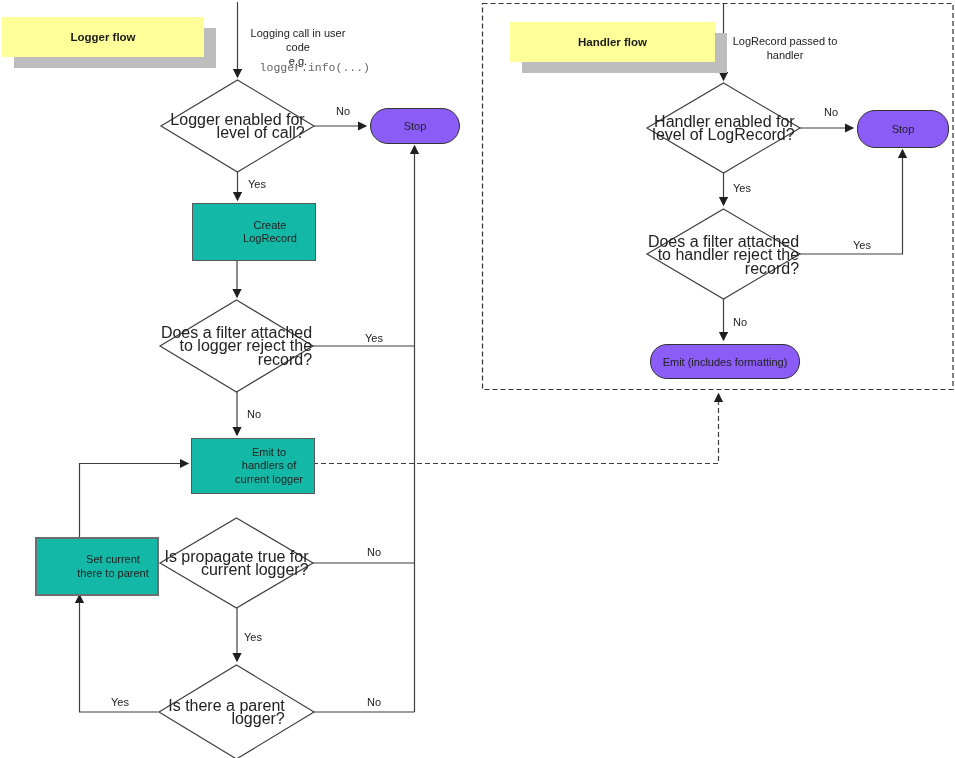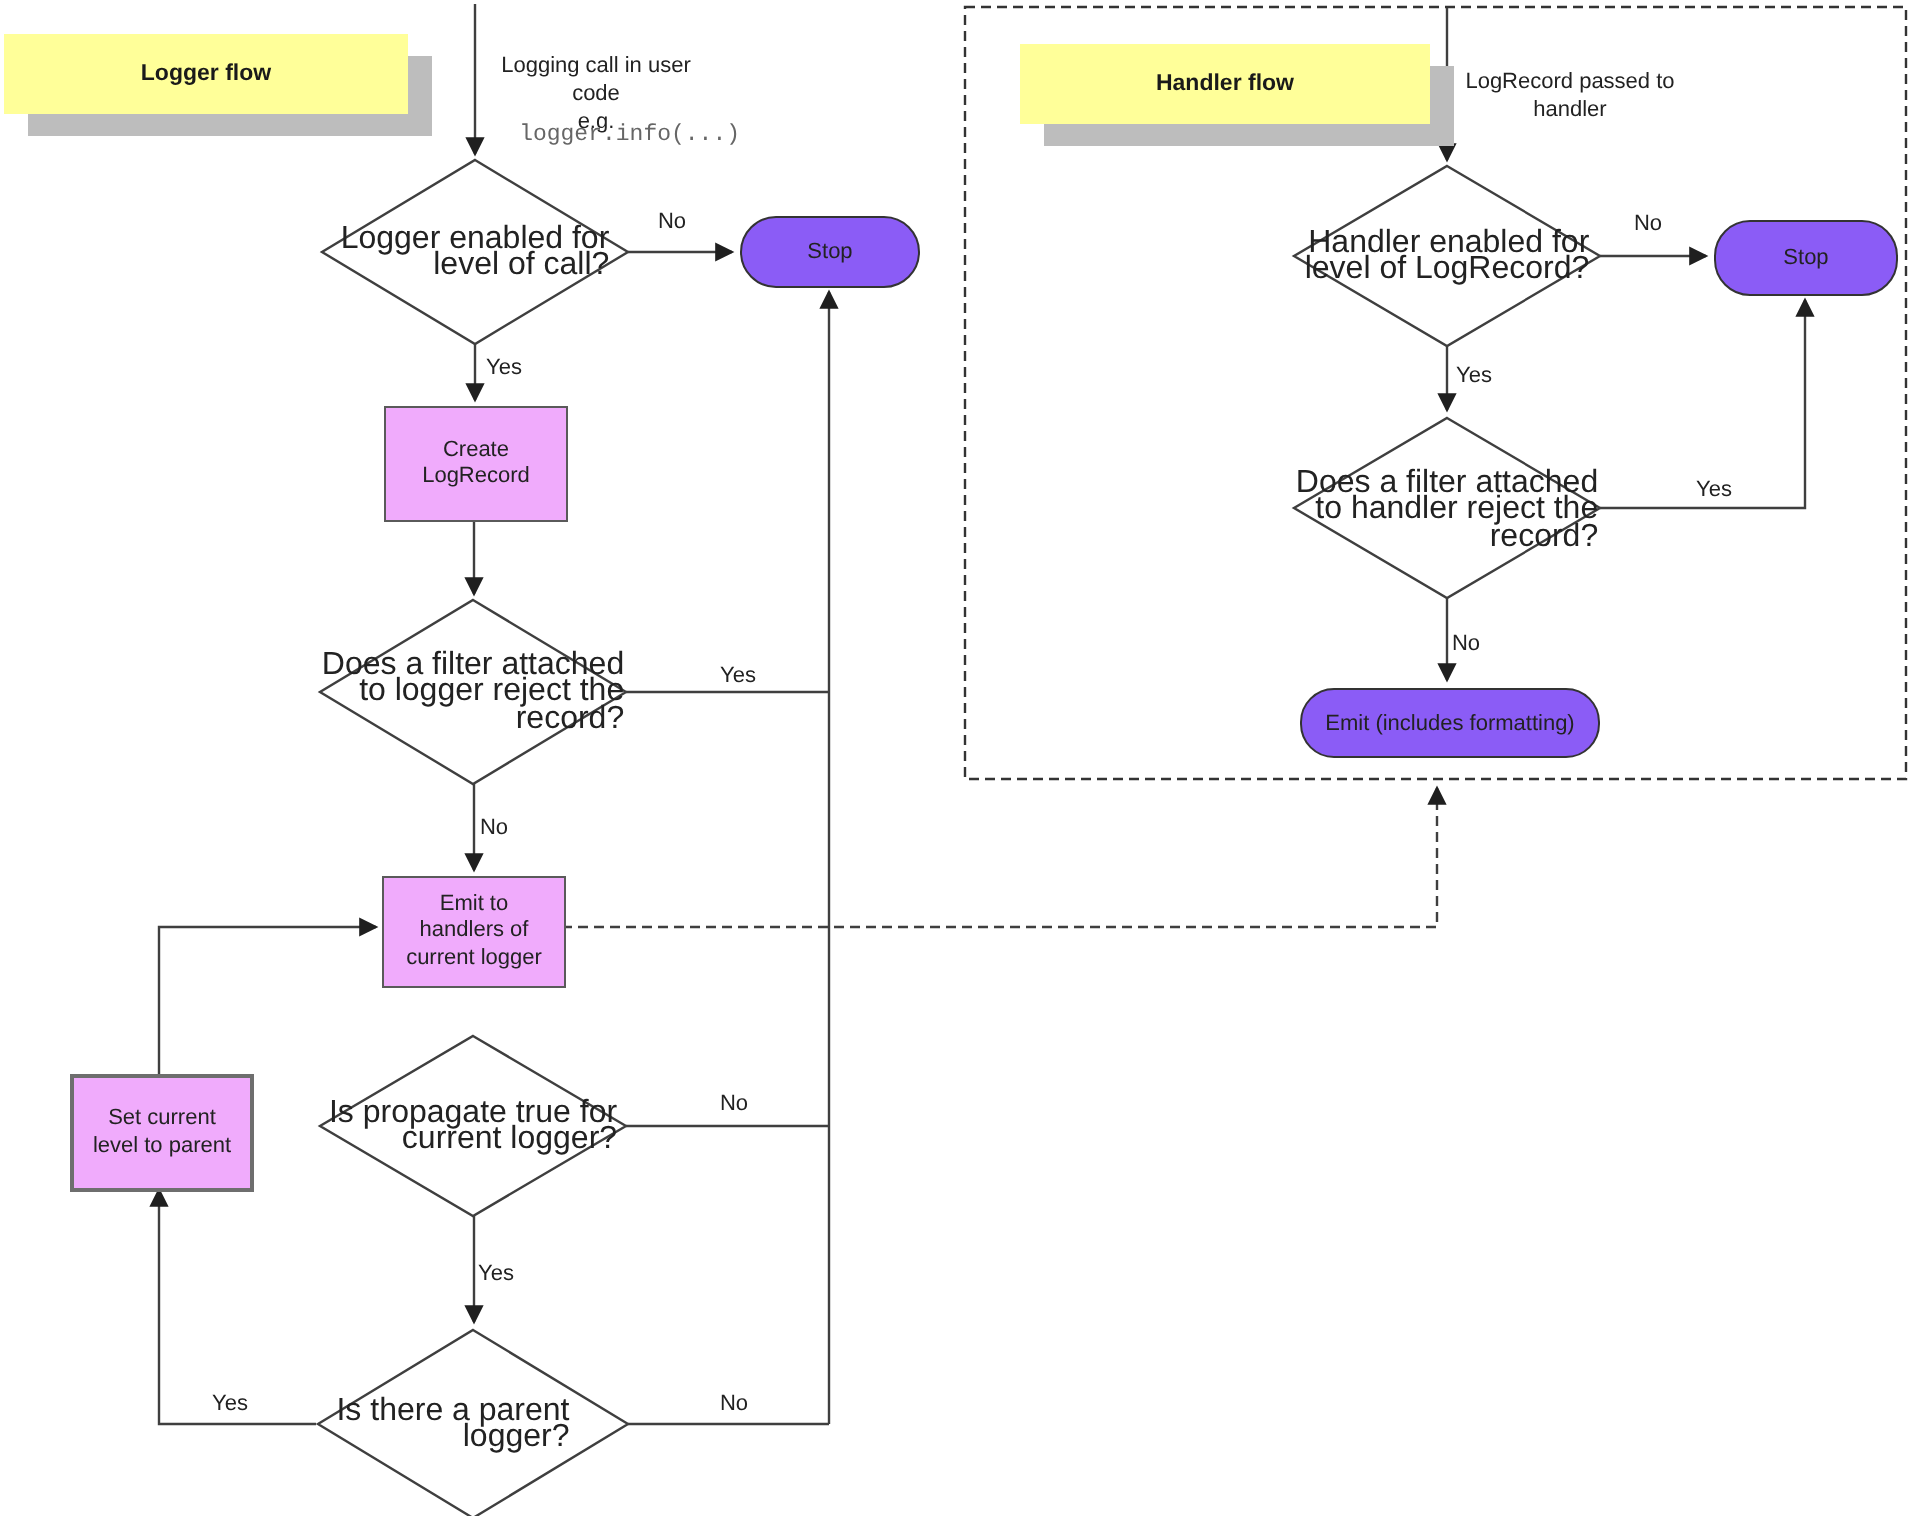--- a/index.html
+++ b/index.html
@@ -7,36 +7,36 @@
     position:relative;width:955px;height:758px;background:#ffffff;
     font-family:"Liberation Sans",sans-serif;color:#222;overflow:hidden;
   }
   .layer{position:absolute;left:0;top:0;}
   .note-label{
     position:absolute;background:#ffff99;box-shadow:12px 11px 0 #bdbdbd;
     display:flex;align-items:center;justify-content:center;
     font-weight:bold;font-size:11.5px;color:#1a1a1a;
   }
   .box{
-    position:absolute;background:#f0abfc;border:1px solid #5a5a5a;
+    position:absolute;background:#14b8a6;border:1px solid #5a5a5a;
     display:flex;align-items:center;justify-content:center;text-align:center;
-    font-size:11px;line-height:13.5px;white-space:pre-line;
+    font-size:11px;line-height:13.5px;white-space:pre-line;padding-left:32px;
   }
   .box.thick{border-width:2px;border-color:#6e6e6e;}
   .pill{
     position:absolute;background:#8b5cf6;border:1.4px solid #333;border-radius:18px;
     display:flex;align-items:center;justify-content:center;
     font-size:11px;
   }
   .dtext{
     position:absolute;display:flex;align-items:center;justify-content:center;
     text-align:right;font-size:16px;line-height:13.5px;white-space:pre-line;
   }
   .elabel{
-    position:absolute;width:28px;font-size:11px;line-height:14px;text-align:center;
+    position:absolute;width:28px;font-size:11px;line-height:14px;text-align:right;
   }
   .note-text{
     position:absolute;text-align:center;font-size:11px;line-height:14px;
     white-space:pre-line;
   }
   .code-text{
     position:absolute;text-align:right;font-size:11.5px;
     font-family:"Liberation Mono","DejaVu Sans Mono",monospace;color:#666;
   }
 </style>
@@ -108,21 +108,21 @@
 LogRecord</div>
   <div class="dtext" style="left:160px;top:320px;width:153px;height:52px;">Does a filter attached
 to logger reject the
 record?</div>
   <div class="box" style="left:191px;top:438px;width:90px;height:54px;">Emit to
 handlers of
 current logger</div>
   <div class="dtext" style="left:160px;top:542px;width:153px;height:42px;">Is propagate true for
 current logger?</div>
   <div class="box thick" style="left:35px;top:537px;width:88px;height:55px;">Set current
-level to parent</div>
+there to parent</div>
   <div class="dtext" style="left:150px;top:691px;width:153px;height:42px;">Is there a parent
 logger?</div>
 
   <div class="elabel" style="left:322px;top:104px;">No</div>
   <div class="elabel" style="left:238px;top:177px;">Yes</div>
   <div class="elabel" style="left:355px;top:331px;">Yes</div>
   <div class="elabel" style="left:233px;top:407px;">No</div>
   <div class="elabel" style="left:353px;top:545px;">No</div>
   <div class="elabel" style="left:234px;top:630px;">Yes</div>
   <div class="elabel" style="left:101px;top:695px;">Yes</div>

